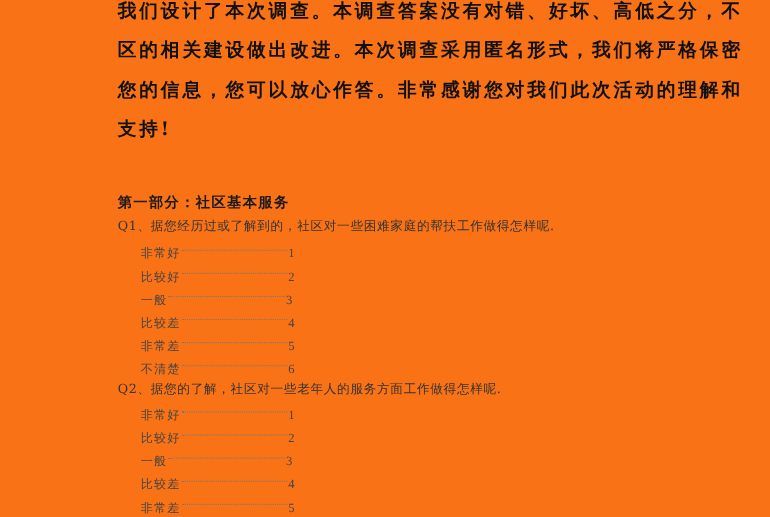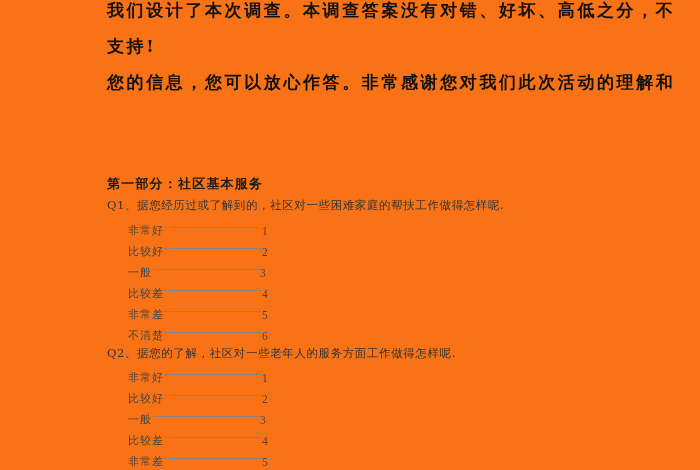--- a/index.html
+++ b/index.html
@@ -94,22 +94,23 @@
       font-size: 11.5px;
     }
   </style>
 </head>
 <body>
 
 <div class="page">
 
   <div class="intro">
     <span class="line">我们设计了本次调查。本调查答案没有对错、好坏、高低之分，不</span>
+    <span class="line">区的相关建设做出改进。本次调查采用匿名形式，我们将严格保密</span>
+    <span class="line">您的信息，您可以放心作答。非常感谢您对我们此次活动的理解和</span>
     <span class="line">支持!</span>
-    <span class="line">您的信息，您可以放心作答。非常感谢您对我们此次活动的理解和</span>
   </div>
 
   <h2 class="section-title">第一部分：社区基本服务</h2>
 
   <p class="question" style="top:198px;">Q1、据您经历过或了解到的，社区对一些困难家庭的帮扶工作做得怎样呢.</p>
   <ul class="options" style="top:220px;">
     <li class="option">
       <span class="opt-label">非常好</span>
       <span class="dots" style="width:96px;"></span>
       <span class="opt-num">1</span>

